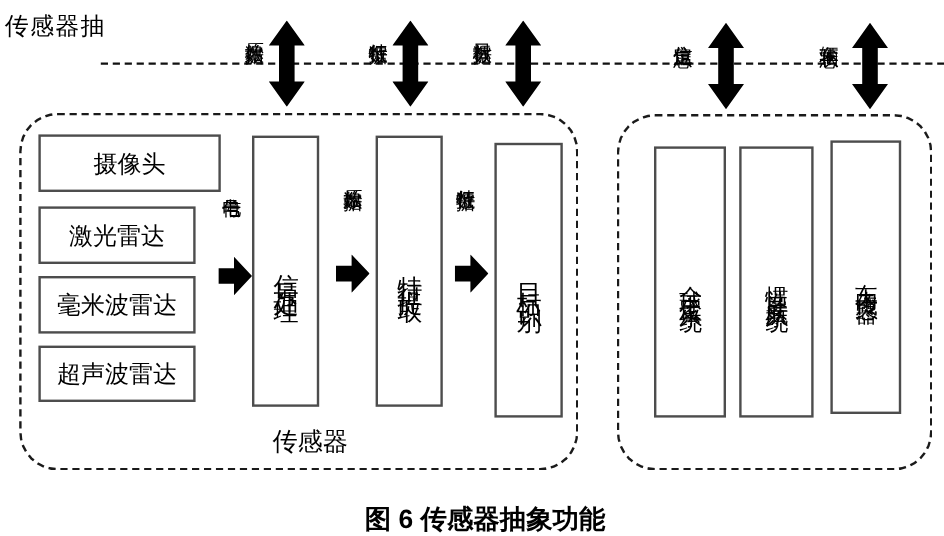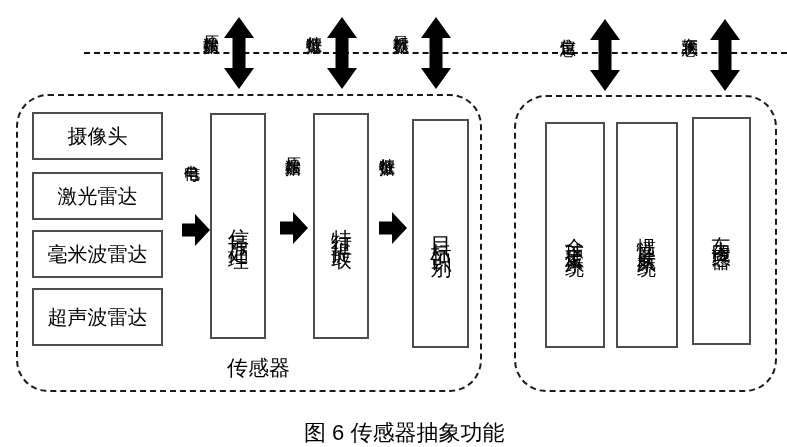--- a/index.html
+++ b/index.html
@@ -54,31 +54,32 @@
     font-size: 21px;
     letter-spacing: 7px;
     line-height: 1;
     white-space: nowrap;
   }
   .vbox.small span { font-size: 19px; letter-spacing: 4px; }
   .group-label { position: absolute; font-size: 21px; white-space: nowrap; }
   .caption {
     position: absolute;
     font-family: "Liberation Sans", "DejaVu Sans", sans-serif;
-    font-weight: normal;
+    font-weight: bold;
     font-size: 22px;
     white-space: nowrap;
   }
   svg { position: absolute; display: block; }
 </style>
 </head>
 <body>
 
 <div class="canvas">
 
+  <div class="abs svc-line" style="left:4px; top:8px;">传感器抽</div>
 
   <div class="boundary" style="left:84px; top:52px; width:703px;"></div>
 
   <div class="vlabel" style="left:203px; top:23px;">原始数据</div>
   <svg style="left:224px; top:17px;" width="30" height="72" viewBox="0 0 30 72">
     <polygon points="15,0 30,21 21.5,21 21.5,51 30,51 15,72 0,51 8.5,51 8.5,21 0,21" fill="#000"></polygon>
   </svg>
 
   <div class="vlabel" style="left:306px; top:23px;">特征数据</div>
   <svg style="left:327px; top:17px;" width="30" height="72" viewBox="0 0 30 72">
@@ -95,30 +96,30 @@
     <polygon points="15,0 30,21 21.5,21 21.5,51 30,51 15,72 0,51 8.5,51 8.5,21 0,21" fill="#000"></polygon>
   </svg>
 
   <div class="vlabel" style="left:682px; top:25px;">车辆状态</div>
   <svg style="left:710px; top:19px;" width="30" height="72" viewBox="0 0 30 72">
     <polygon points="15,0 30,21 21.5,21 21.5,51 30,51 15,72 0,51 8.5,51 8.5,21 0,21" fill="#000"></polygon>
   </svg>
 
   <div class="panel" style="left:16px; top:94px; width:466px; height:298px;"></div>
 
-  <div class="sbox" style="left:32px; top:112px; width:131px; height:48px;font-family:Liberation Serif, serif;">
+  <div class="sbox" style="left:32px; top:112px; width:152px; height:48px;font-family:Liberation Serif, serif;">
     <span>摄像头</span>
   </div>
   <div class="sbox" style="left:32px; top:172px; width:131px; height:48px;">
     <span>激光雷达</span>
   </div>
   <div class="sbox" style="left:32px; top:230px; width:131px; height:48px;">
     <span>毫米波雷达</span>
   </div>
-  <div class="sbox" style="left:32px; top:288px; width:131px; height:58px;">
+  <div class="sbox" style="left:32px; top:288px; width:131px; height:47px;">
     <span>超声波雷达</span>
   </div>
 
   <div class="vlabel" style="left:184px; top:152px;">电信号</div>
   <svg style="left:182px; top:214px;" width="28" height="32" viewBox="0 0 28 32">
     <polygon points="0,9.5 13,9.5 13,0 28,16 13,32 13,22.5 0,22.5" fill="#000"></polygon>
   </svg>
 
   <div class="vbox" style="left:210px; top:113px; width:56px; height:226px;">
     <span>信号处理</span>

